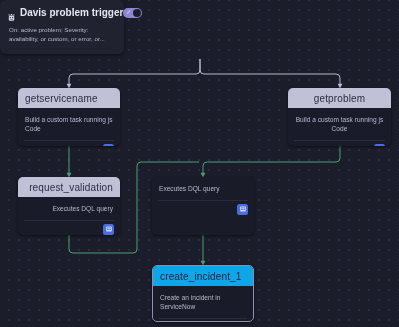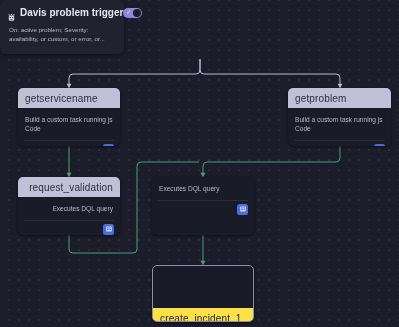--- a/index.html
+++ b/index.html
@@ -119,26 +119,26 @@
   .toggle .chk {
     position: absolute;
     left: 3px; top: 1.5px;
     font-size: 6px;
     color: #e9e7fa;
     line-height: 7px;
   }
 
   
   #n-getservicename    { left: 18px;  top: 88px;  width: 102px; height: 58px; }
-  #n-getproblem        { left: 288px; top: 88px;  width: 103px; height: 58px; }
+  #n-getproblem        { left: 288px; top: 88px;  width: 103px; height: 58px; text-align: center; }
   #n-request-validation{ left: 18px;  top: 177px; width: 102px; height: 58px; text-align: right; }
   #n-time-validation   { left: 152px; top: 177px; width: 102px; height: 58px; }
   #n-create-incident   { left: 152px; top: 265px; width: 102px; height: 57px;
                          border: 1px solid #8e90ab; }
-  #n-create-incident .hdr { background: #fde047; color: #23253a; margin-top: 42px; }
+  #n-create-incident .hdr { background: #0ea5e9; color: #23253a; }
 </style>
 </head>
 <body>
 
 <div id="canvas">
 
   <svg id="edges" viewBox="0 0 399 327" width="399" height="327">
     <defs>
       <marker id="arrL" markerWidth="6" markerHeight="6" refX="2.6" refY="3" orient="auto" markerUnits="userSpaceOnUse">
         <path d="M0.4,0.6 L5,3 L0.4,5.4 z" fill="#b9bbd0"></path>

